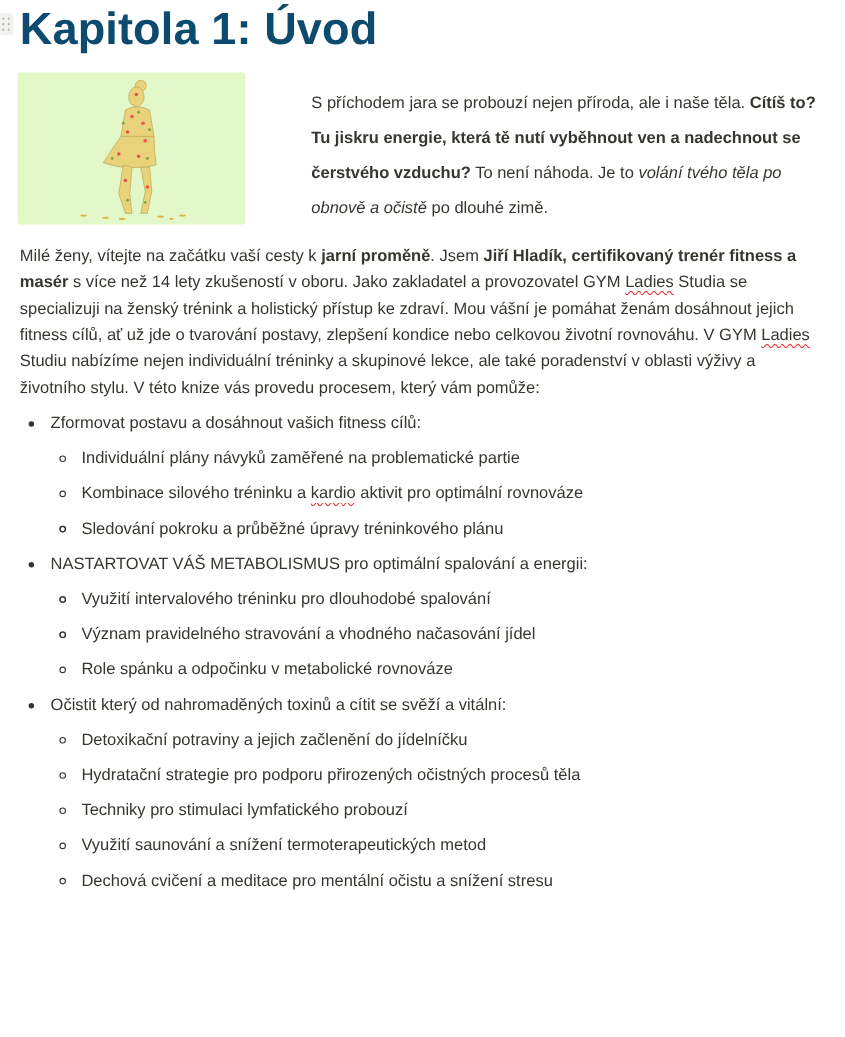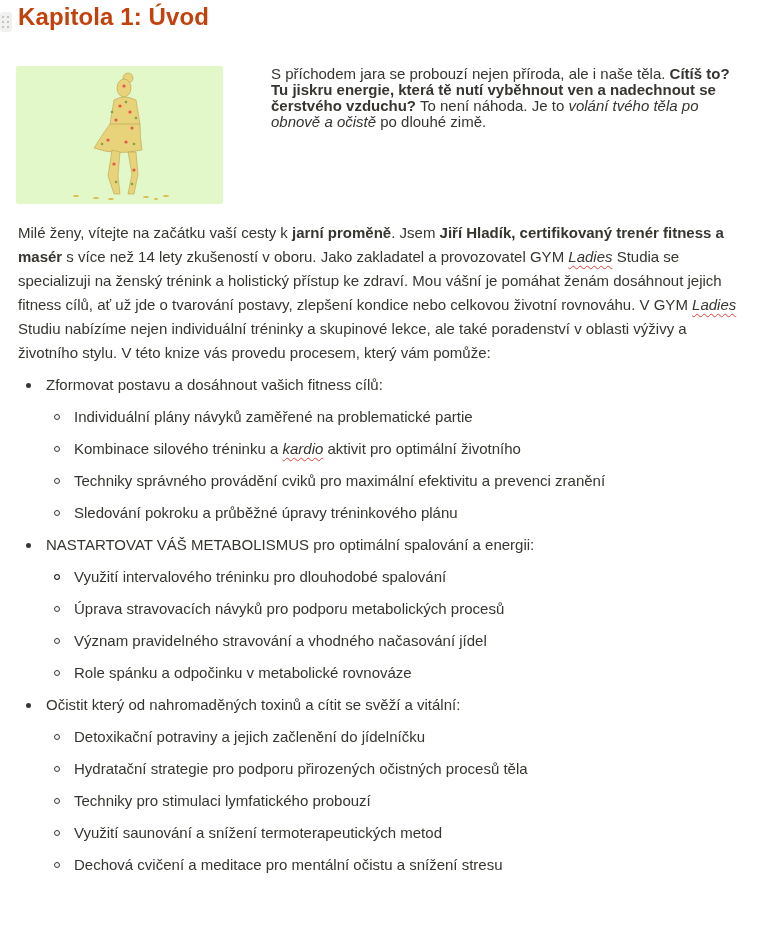--- a/index.html
+++ b/index.html
@@ -12,35 +12,35 @@
     .drag-handle {
       position: absolute; left: 0; top: 12px; width: 12px; height: 20px;
       background: #f1f1ef; border-radius: 3px;
       display: grid; grid-template-columns: repeat(2, 3px); grid-template-rows: repeat(3, 3px);
       gap: 2px; padding: 3px 2px; box-sizing: border-box; justify-content: center; align-content: center;
     }
     .drag-handle i { display: block; width: 2px; height: 2px; border-radius: 50%; background: #b3b3b0; }
     h1.title {
       position: absolute; left: 18px; top: 3px; margin: 0;
       font-family: "Liberation Sans", sans-serif;
-      font-size: 24px; font-weight: 700; color: #c2410c; letter-spacing: 0.1px;
+      font-size: 41px; font-weight: 700; color: #0c4a6e; letter-spacing: 0.1px;
     }
     .hero-image {
       position: absolute; left: 16px; top: 66px; width: 207px; height: 138px;
       background: #e3f8c8; border-radius: 3px; overflow: hidden;
     }
     .hero-text {
       position: absolute; left: 271px; top: 66px; width: 470px;
-      line-height: 16px; margin: 0;
+      line-height: 32px; margin: 12px;
     }
     .intro {
       position: absolute; left: 18px; top: 221px; width: 720px;
       line-height: 24px; margin: 0;
     }
-    .spell { text-decoration: underline wavy #e03e3e; text-decoration-thickness: 1px; text-underline-offset: 3px; font-style: italic; }
+    .spell { text-decoration: underline wavy #e03e3e; text-decoration-thickness: 1px; text-underline-offset: 3px; }
     ul.main-list {
       position: absolute; left: 18px; top: 373px; margin: 0; padding: 0; list-style: none; width: 740px;
     }
     ul.main-list > li { position: relative; padding-left: 28px; line-height: 24px; margin-bottom: 8px; }
     ul.main-list > li > .bullet {
       position: absolute; left: 8px; top: 10px; width: 5px; height: 5px; border-radius: 50%; background: #37352f;
     }
     ul.sub-list { margin: 8px 0 0 0; padding: 0; list-style: none; }
     ul.sub-list > li { position: relative; padding-left: 28px; line-height: 24px; margin-bottom: 8px; }
     ul.sub-list > li > .bullet {
@@ -107,32 +107,32 @@
 <p class="hero-text"><span>S příchodem jara se probouzí nejen příroda, ale i naše těla. </span><b>Cítíš to? Tu jiskru energie, která tě nutí vyběhnout ven a nadechnout se čerstvého vzduchu?</b><span> To není náhoda. Je to </span><i>volání tvého těla po obnově a očistě</i><span> po dlouhé zimě.</span></p>
 
 <p class="intro"><span>Milé ženy, vítejte na začátku vaší cesty k </span><b>jarní proměně</b><span>. Jsem </span><b>Jiří Hladík, certifikovaný trenér fitness a masér</b><span> s více než 14 lety zkušeností v oboru. Jako zakladatel a provozovatel GYM </span><span class="spell">Ladies</span><span> Studia se specializuji na ženský trénink a holistický přístup ke zdraví. Mou vášní je pomáhat ženám dosáhnout jejich fitness cílů, ať už jde o tvarování postavy, zlepšení kondice nebo celkovou životní rovnováhu. V GYM </span><span class="spell">Ladies</span><span> Studiu nabízíme nejen individuální tréninky a skupinové lekce, ale také poradenství v oblasti výživy a životního stylu. V této knize vás provedu procesem, který vám pomůže:</span></p>
 
 <ul class="main-list">
   <li>
     <span class="bullet"></span>
     <span>Zformovat postavu a dosáhnout vašich fitness cílů:</span>
     <ul class="sub-list">
       <li><span class="bullet"></span><span>Individuální plány návyků zaměřené na problematické partie</span></li>
-      <li><span class="bullet"></span><span>Kombinace silového tréninku a </span><span class="spell">kardio</span><span> aktivit pro optimální životního</span></li>
-      <li><span class="bullet"></span><span>Techniky správného provádění cviků pro maximální efektivitu a prevenci zranění</span></li>
+      <li><span class="bullet"></span><span>Kombinace silového tréninku a </span><span class="spell">kardio</span><span> aktivit pro optimální rovnováze</span></li>
+      <li><span class="bullet"></span></li>
       <li><span class="bullet"></span><span>Sledování pokroku a průběžné úpravy tréninkového plánu</span></li>
     </ul>
   </li>
   <li>
     <span class="bullet"></span>
     <span>NASTARTOVAT VÁŠ METABOLISMUS pro optimální spalování a energii:</span>
     <ul class="sub-list">
       <li><span class="bullet"></span></li>
       <li><span class="bullet"></span><span>Využití intervalového tréninku pro dlouhodobé spalování</span></li>
-      <li><span class="bullet"></span><span>Úprava stravovacích návyků pro podporu metabolických procesů</span></li>
+      <li><span class="bullet"></span></li>
       <li><span class="bullet"></span><span>Význam pravidelného stravování a vhodného načasování jídel</span></li>
       <li><span class="bullet"></span><span>Role spánku a odpočinku v metabolické rovnováze</span></li>
     </ul>
   </li>
   <li>
     <span class="bullet"></span>
     <span>Očistit který od nahromaděných toxinů a cítit se svěží a vitální:</span>
     <ul class="sub-list">
       <li><span class="bullet"></span><span>Detoxikační potraviny a jejich začlenění do jídelníčku</span></li>
       <li><span class="bullet"></span><span>Hydratační strategie pro podporu přirozených očistných procesů těla</span></li>

